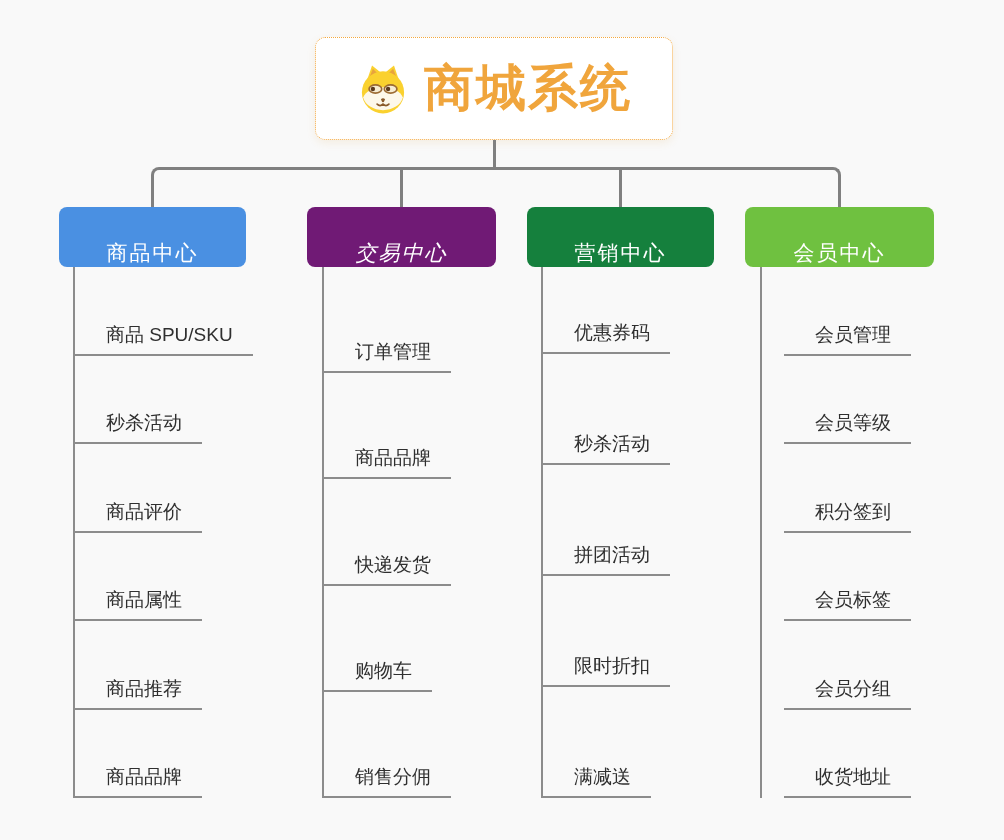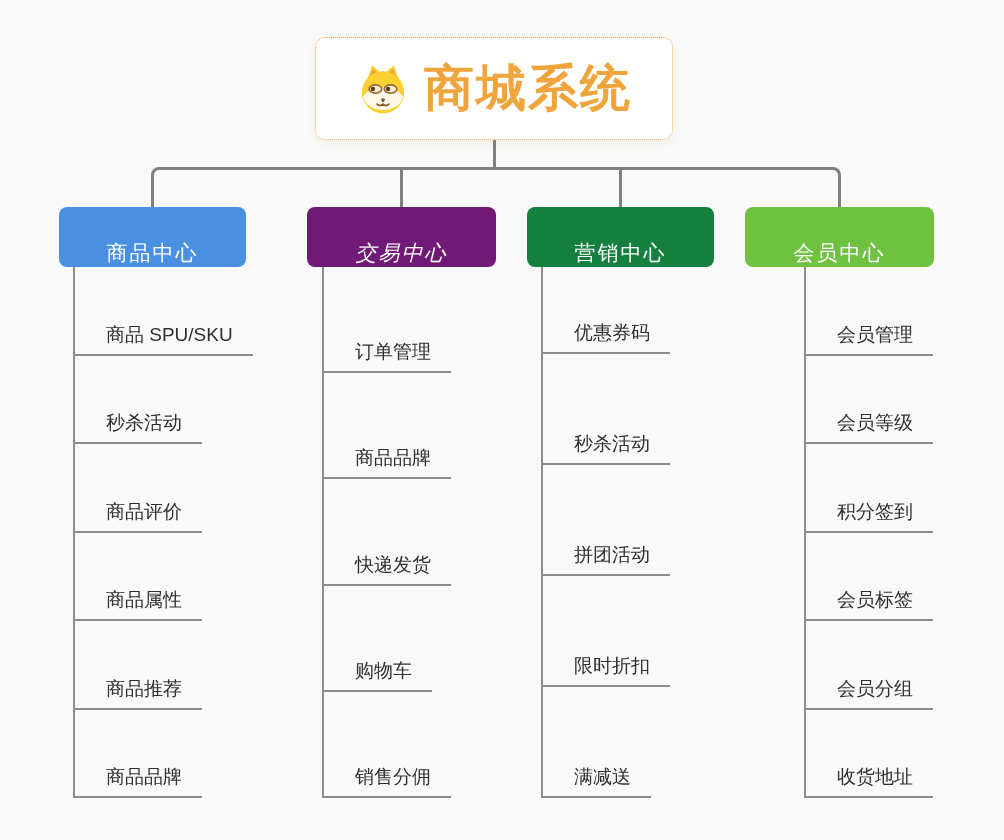--- a/index.html
+++ b/index.html
@@ -38,21 +38,21 @@
 
   
   .col{
     position:absolute;top:267px;height:531px;
     border-left:2px solid #8C8C8C;
     display:flex;flex-direction:column;
   }
   .col-0{left:73px;}
   .col-1{left:322px;align-items:center;}
   .col-2{left:541px;gap:24px;}
-  .col-3{left:804px;}
+  .col-3{left:760px;padding-left:22px;}
   .leaf{
     flex:1;align-self:flex-start;
     display:flex;align-items:flex-end;
     padding:0 20px 6px 31px;
     border-bottom:2px solid #8C8C8C;
     font-size:19px;color:#2F2F2F;white-space:nowrap;
   }
 </style>
 </head>
 <body>

